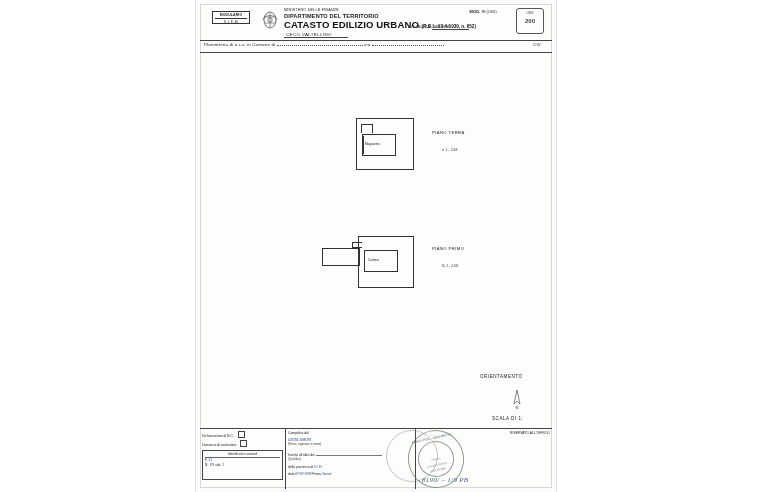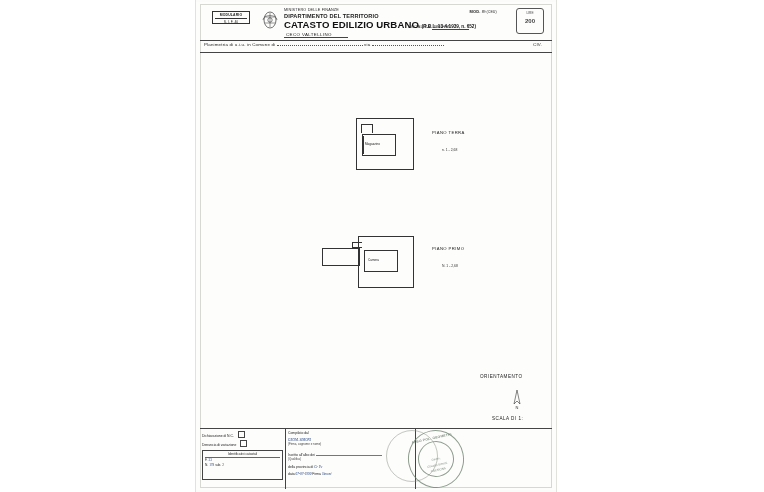--- a/index.html
+++ b/index.html
@@ -552,20 +552,24 @@
         <span class="ink">Cr Pc</span>
       </span>
       <span class="ln">
         <span>data</span>
         <span class="ink">07-07-1990</span>
         <span>Firma</span>
         <span class="ink">Simoni</span>
       </span>
     </div>
 
+    <div class="fcell fc3">
+      <span class="hdr">RISERVATO ALL'UFFICIO</span>
+      <span class="sigs">8190/ – 1/9 PB</span>
+    </div>
   </div>
 
   <div class="round-stamp"></div>
   <div class="oval-stamp">
     <div class="inner"></div>
     <div class="n1">ALBO POL. GEOMETRI</div>
     <div class="n2">Geom.</div>
     <div class="n3">Claudio Simoni</div>
     <div class="n3">CREMONA</div>
   </div>

